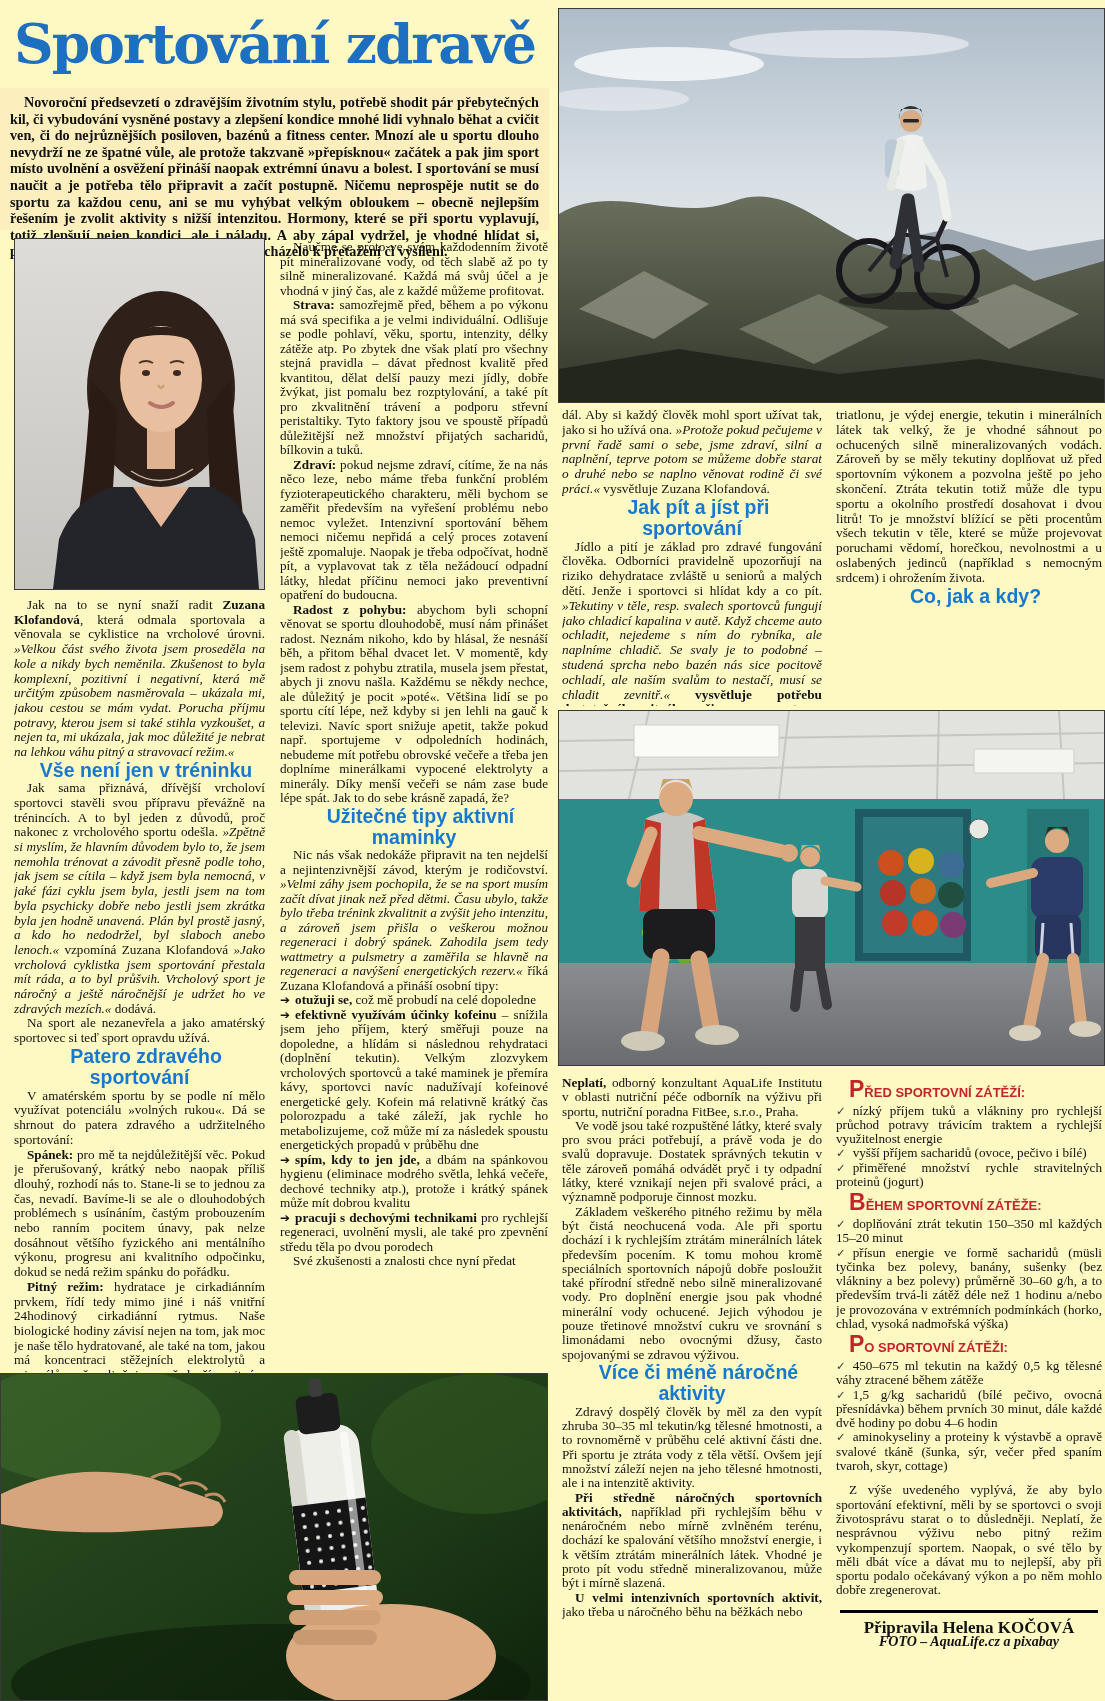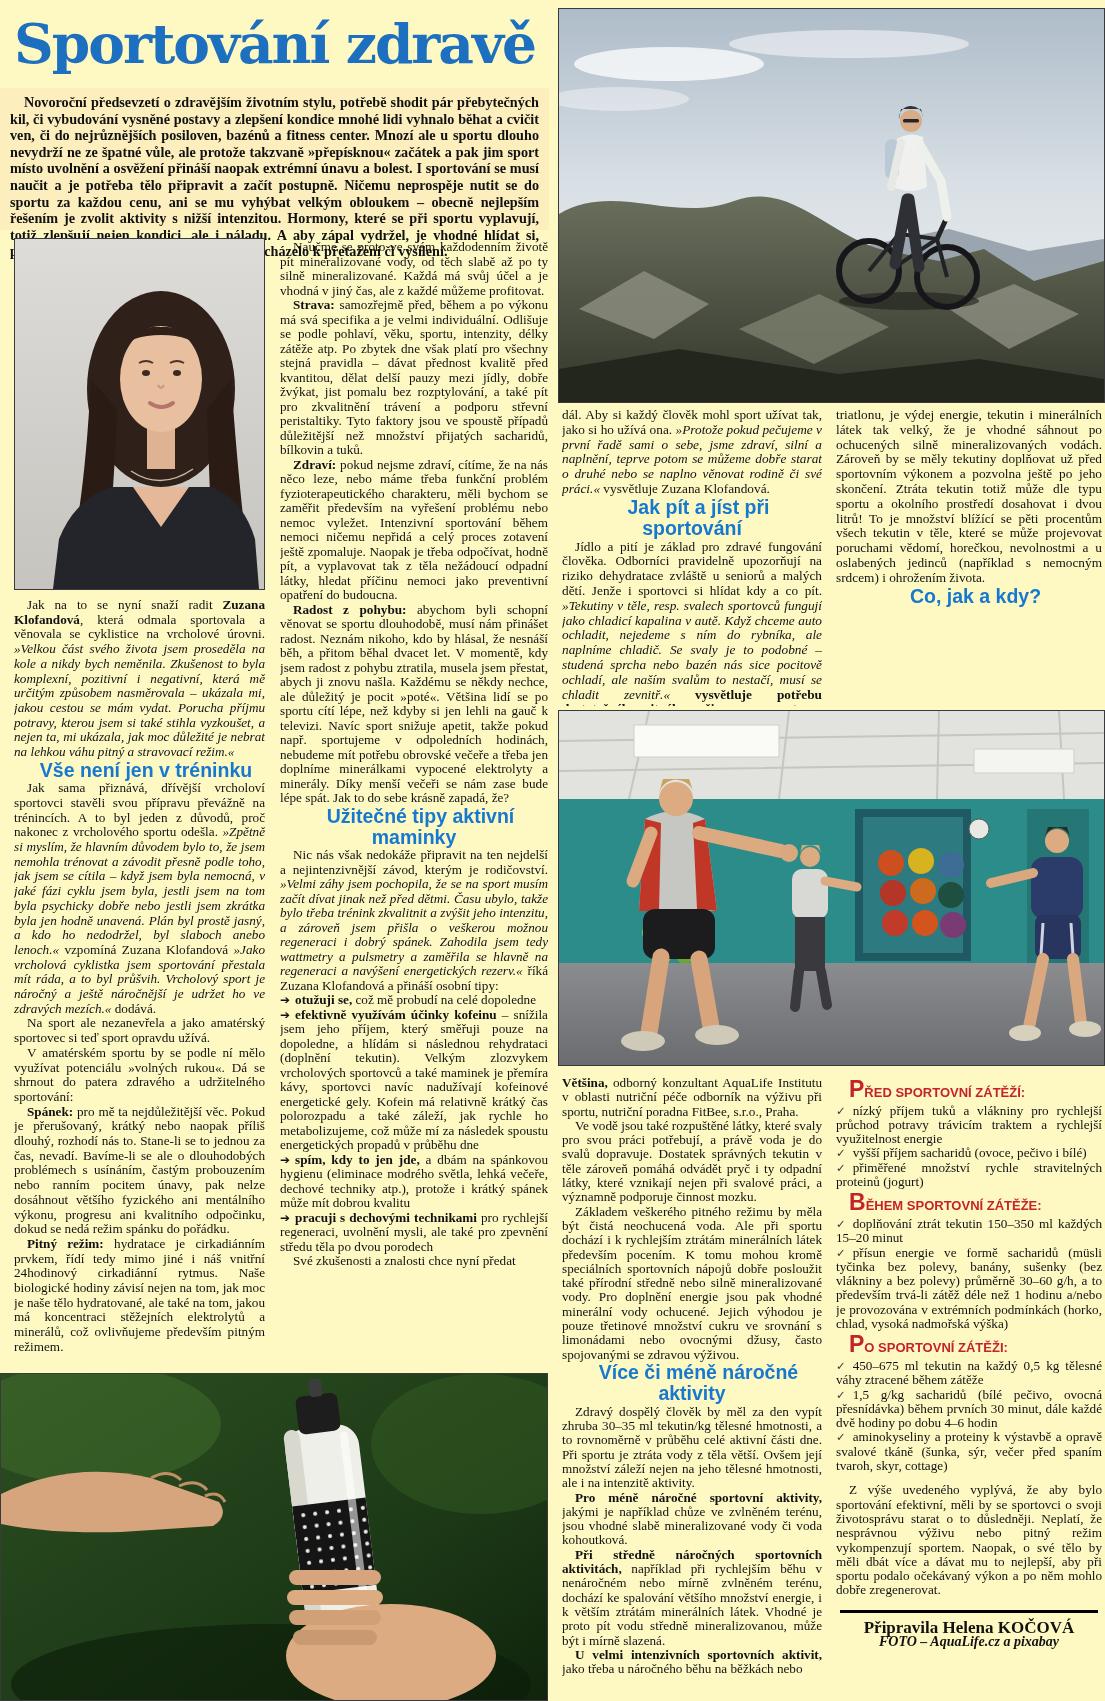--- a/index.html
+++ b/index.html
@@ -132,20 +132,21 @@
       <path d="M135,164 Q146,172 158,164" stroke="#b5756a" stroke-width="4" fill="none" stroke-linecap="round"></path>
       <path d="M116,232 Q146,252 178,230" stroke="#cbb9a4" stroke-width="1.5" fill="none"></path>
     </svg>
   </figure>
 
   <div class="abs col col1">
     <p><span>Jak na to se nyní snaží radit </span><span class="b">Zuzana Klofandová</span><span>, která odmala sportovala a věnovala se cyklistice na vrcholové úrovni. </span><span class="i">»Velkou část svého života jsem proseděla na kole a nikdy bych neměnila. Zkušenost to byla komplexní, pozitivní i negativní, která mě určitým způsobem nasměrovala – ukázala mi, jakou cestou se mám vydat. Porucha příjmu potravy, kterou jsem si také stihla vyzkoušet, a nejen ta, mi ukázala, jak moc důležité je nebrat na lehkou váhu pitný a stravovací režim.«</span></p>
     <p class="bluehead">Vše není jen v tréninku</p>
     <p><span>Jak sama přiznává, dřívější vrcholoví sportovci stavěli svou přípravu převážně na trénincích. A to byl jeden z důvodů, proč nakonec z vrcholového sportu odešla. </span><span class="i">»Zpětně si myslím, že hlavním důvodem bylo to, že jsem nemohla trénovat a závodit přesně podle toho, jak jsem se cítila – když jsem byla nemocná, v jaké fázi cyklu jsem byla, jestli jsem na tom byla psychicky dobře nebo jestli jsem zkrátka byla jen hodně unavená. Plán byl prostě jasný, a kdo ho nedodržel, byl slaboch anebo lenoch.«</span><span> vzpomíná Zuzana Klofandová </span><span class="i">»Jako vrcholová cyklistka jsem sportování přestala mít ráda, a to byl průšvih. Vrcholový sport je náročný a ještě náročnější je udržet ho ve zdravých mezích.«</span><span> dodává.</span></p>
     <p>Na sport ale nezanevřela a jako amatérský sportovec si teď sport opravdu užívá.</p>
+    <p class="bluehead">Patero zdravého sportování</p>
     <p>V amatérském sportu by se podle ní mělo využívat potenciálu »volných rukou«. Dá se shrnout do patera zdravého a udržitelného sportování:</p>
     <p><span class="b">Spánek:</span><span> pro mě ta nejdůležitější věc. Pokud je přerušovaný, krátký nebo naopak příliš dlouhý, rozhodí nás to. Stane-li se to jednou za čas, nevadí. Bavíme-li se ale o dlouhodobých problémech s usínáním, častým probouzením nebo ranním pocitem únavy, pak nelze dosáhnout většího fyzického ani mentálního výkonu, progresu ani kvalitního odpočinku, dokud se nedá režim spánku do pořádku.</span></p>
     <p><span class="b">Pitný režim:</span><span> hydratace je cirkadiánním prvkem, řídí tedy mimo jiné i náš vnitřní 24hodinový cirkadiánní rytmus. Naše biologické hodiny závisí nejen na tom, jak moc je naše tělo hydratované, ale také na tom, jakou má koncentraci stěžejních elektrolytů a minerálů, což ovlivňujeme především pitným režimem.</span></p>
   </div>
 
   <div class="abs col col2">
     <p>Naučme se proto ve svém každodenním životě pít mineralizované vody, od těch slabě až po ty silně mineralizované. Každá má svůj účel a je vhodná v jiný čas, ale z každé můžeme profitovat.</p>
     <p><span class="b">Strava:</span><span> samozřejmě před, během a po výkonu má svá specifika a je velmi individuální. Odlišuje se podle pohlaví, věku, sportu, intenzity, délky zátěže atp. Po zbytek dne však platí pro všechny stejná pravidla – dávat přednost kvalitě před kvantitou, dělat delší pauzy mezi jídly, dobře žvýkat, jist pomalu bez rozptylování, a také pít pro zkvalitnění trávení a podporu střevní peristaltiky. Tyto faktory jsou ve spoustě případů důležitější než množství přijatých sacharidů, bílkovin a tuků.</span></p>
     <p><span class="b">Zdraví:</span><span> pokud nejsme zdraví, cítíme, že na nás něco leze, nebo máme třeba funkční problém fyzioterapeutického charakteru, měli bychom se zaměřit především na vyřešení problému nebo nemoc vyležet. Intenzivní sportování během nemoci ničemu nepřidá a celý proces zotavení ještě zpomaluje. Naopak je třeba odpočívat, hodně pít, a vyplavovat tak z těla nežádoucí odpadní látky, hledat příčinu nemoci jako preventivní opatření do budoucna.</span></p>
     <p><span class="b">Radost z pohybu:</span><span> abychom byli schopní věnovat se sportu dlouhodobě, musí nám přinášet radost. Neznám nikoho, kdo by hlásal, že nesnáší běh, a přitom běhal dvacet let. V momentě, kdy jsem radost z pohybu ztratila, musela jsem přestat, abych ji znovu našla. Každému se někdy nechce, ale důležitý je pocit »poté«. Většina lidí se po sportu cítí lépe, než kdyby si jen lehli na gauč k televizi. Navíc sport snižuje apetit, takže pokud např. sportujeme v odpoledních hodinách, nebudeme mít potřebu obrovské večeře a třeba jen doplníme minerálkami vypocené elektrolyty a minerály. Díky menší večeři se nám zase bude lépe spát. Jak to do sebe krásně zapadá, že?</span></p>
@@ -237,26 +238,25 @@
         <path d="M100,82 A18,18 0 0 1 134,80 L130,68 104,68 Z" fill="#c8a35a"></path>
         <rect x="84" y="198" width="72" height="50" rx="12" fill="#1c1c1e"></rect>
         <path d="M102,246 L90,322 M140,248 L152,316" stroke="#d7a47c" stroke-width="17" stroke-linecap="round"></path>
         <ellipse cx="84" cy="330" rx="22" ry="10" fill="#cfc9b8"></ellipse>
         <ellipse cx="158" cy="324" rx="22" ry="10" fill="#cfc9b8"></ellipse>
       </g>
     </svg>
   </figure>
 
   <div class="abs col col3b">
-    <p class="noind"><span class="b">Většina,</span><span> odborný konzultant AquaLife Institutu v oblasti nutriční péče odborník na výživu při sportu, nutriční poradna FitBee, s.r.o., Praha.</span></p>
+    <p class="noind"><span class="b">Neplatí,</span><span> odborný konzultant AquaLife Institutu v oblasti nutriční péče odborník na výživu při sportu, nutriční poradna FitBee, s.r.o., Praha.</span></p>
     <p>Ve vodě jsou také rozpuštěné látky, které svaly pro svou práci potřebují, a právě voda je do svalů dopravuje. Dostatek správných tekutin v těle zároveň pomáhá odvádět pryč i ty odpadní látky, které vznikají nejen při svalové práci, a významně podporuje činnost mozku.</p>
     <p>Základem veškerého pitného režimu by měla být čistá neochucená voda. Ale při sportu dochází i k rychlejším ztrátám minerálních látek především pocením. K tomu mohou kromě speciálních sportovních nápojů dobře posloužit také přírodní středně nebo silně mineralizované vody. Pro doplnění energie jsou pak vhodné minerální vody ochucené. Jejich výhodou je pouze třetinové množství cukru ve srovnání s limonádami nebo ovocnými džusy, často spojovanými se zdravou výživou.</p>
     <p class="bluehead">Více či méně náročné aktivity</p>
     <p>Zdravý dospělý člověk by měl za den vypít zhruba 30–35 ml tekutin/kg tělesné hmotnosti, a to rovnoměrně v průběhu celé aktivní části dne. Při sportu je ztráta vody z těla větší. Ovšem její množství záleží nejen na jeho tělesné hmotnosti, ale i na intenzitě aktivity.</p>
-    <p><span class="b">Pro méně náročné sportovní aktivity,</span><span> jakými je například chůze ve zvlněném terénu, jsou vhodné slabě mineralizované vody či voda kohoutková.</span></p>
     <p><span class="b">Při středně náročných sportovních aktivitách,</span><span> například při rychlejším běhu v nenáročném nebo mírně zvlněném terénu, dochází ke spalování většího množství energie, i k větším ztrátám minerálních látek. Vhodné je proto pít vodu středně mineralizovanou, může být i mírně slazená.</span></p>
     <p><span class="b">U velmi intenzivních sportovních aktivit,</span><span> jako třeba u náročného běhu na běžkách nebo</span></p>
   </div>
 
   <div class="abs col col4b">
     <p class="redhead">PŘED SPORTOVNÍ ZÁTĚŽÍ:</p>
     <p class="check-item"><span class="tick">✓</span><span>nízký příjem tuků a vlákniny pro rychlejší průchod potravy trávicím traktem a rychlejší využitelnost energie</span></p>
     <p class="check-item"><span class="tick">✓</span><span>vyšší příjem sacharidů (ovoce, pečivo i bílé)</span></p>
     <p class="check-item"><span class="tick">✓</span><span>přiměřené množství rychle stravitelných proteinů (jogurt)</span></p>
     <p class="redhead">BĚHEM SPORTOVNÍ ZÁTĚŽE:</p>

